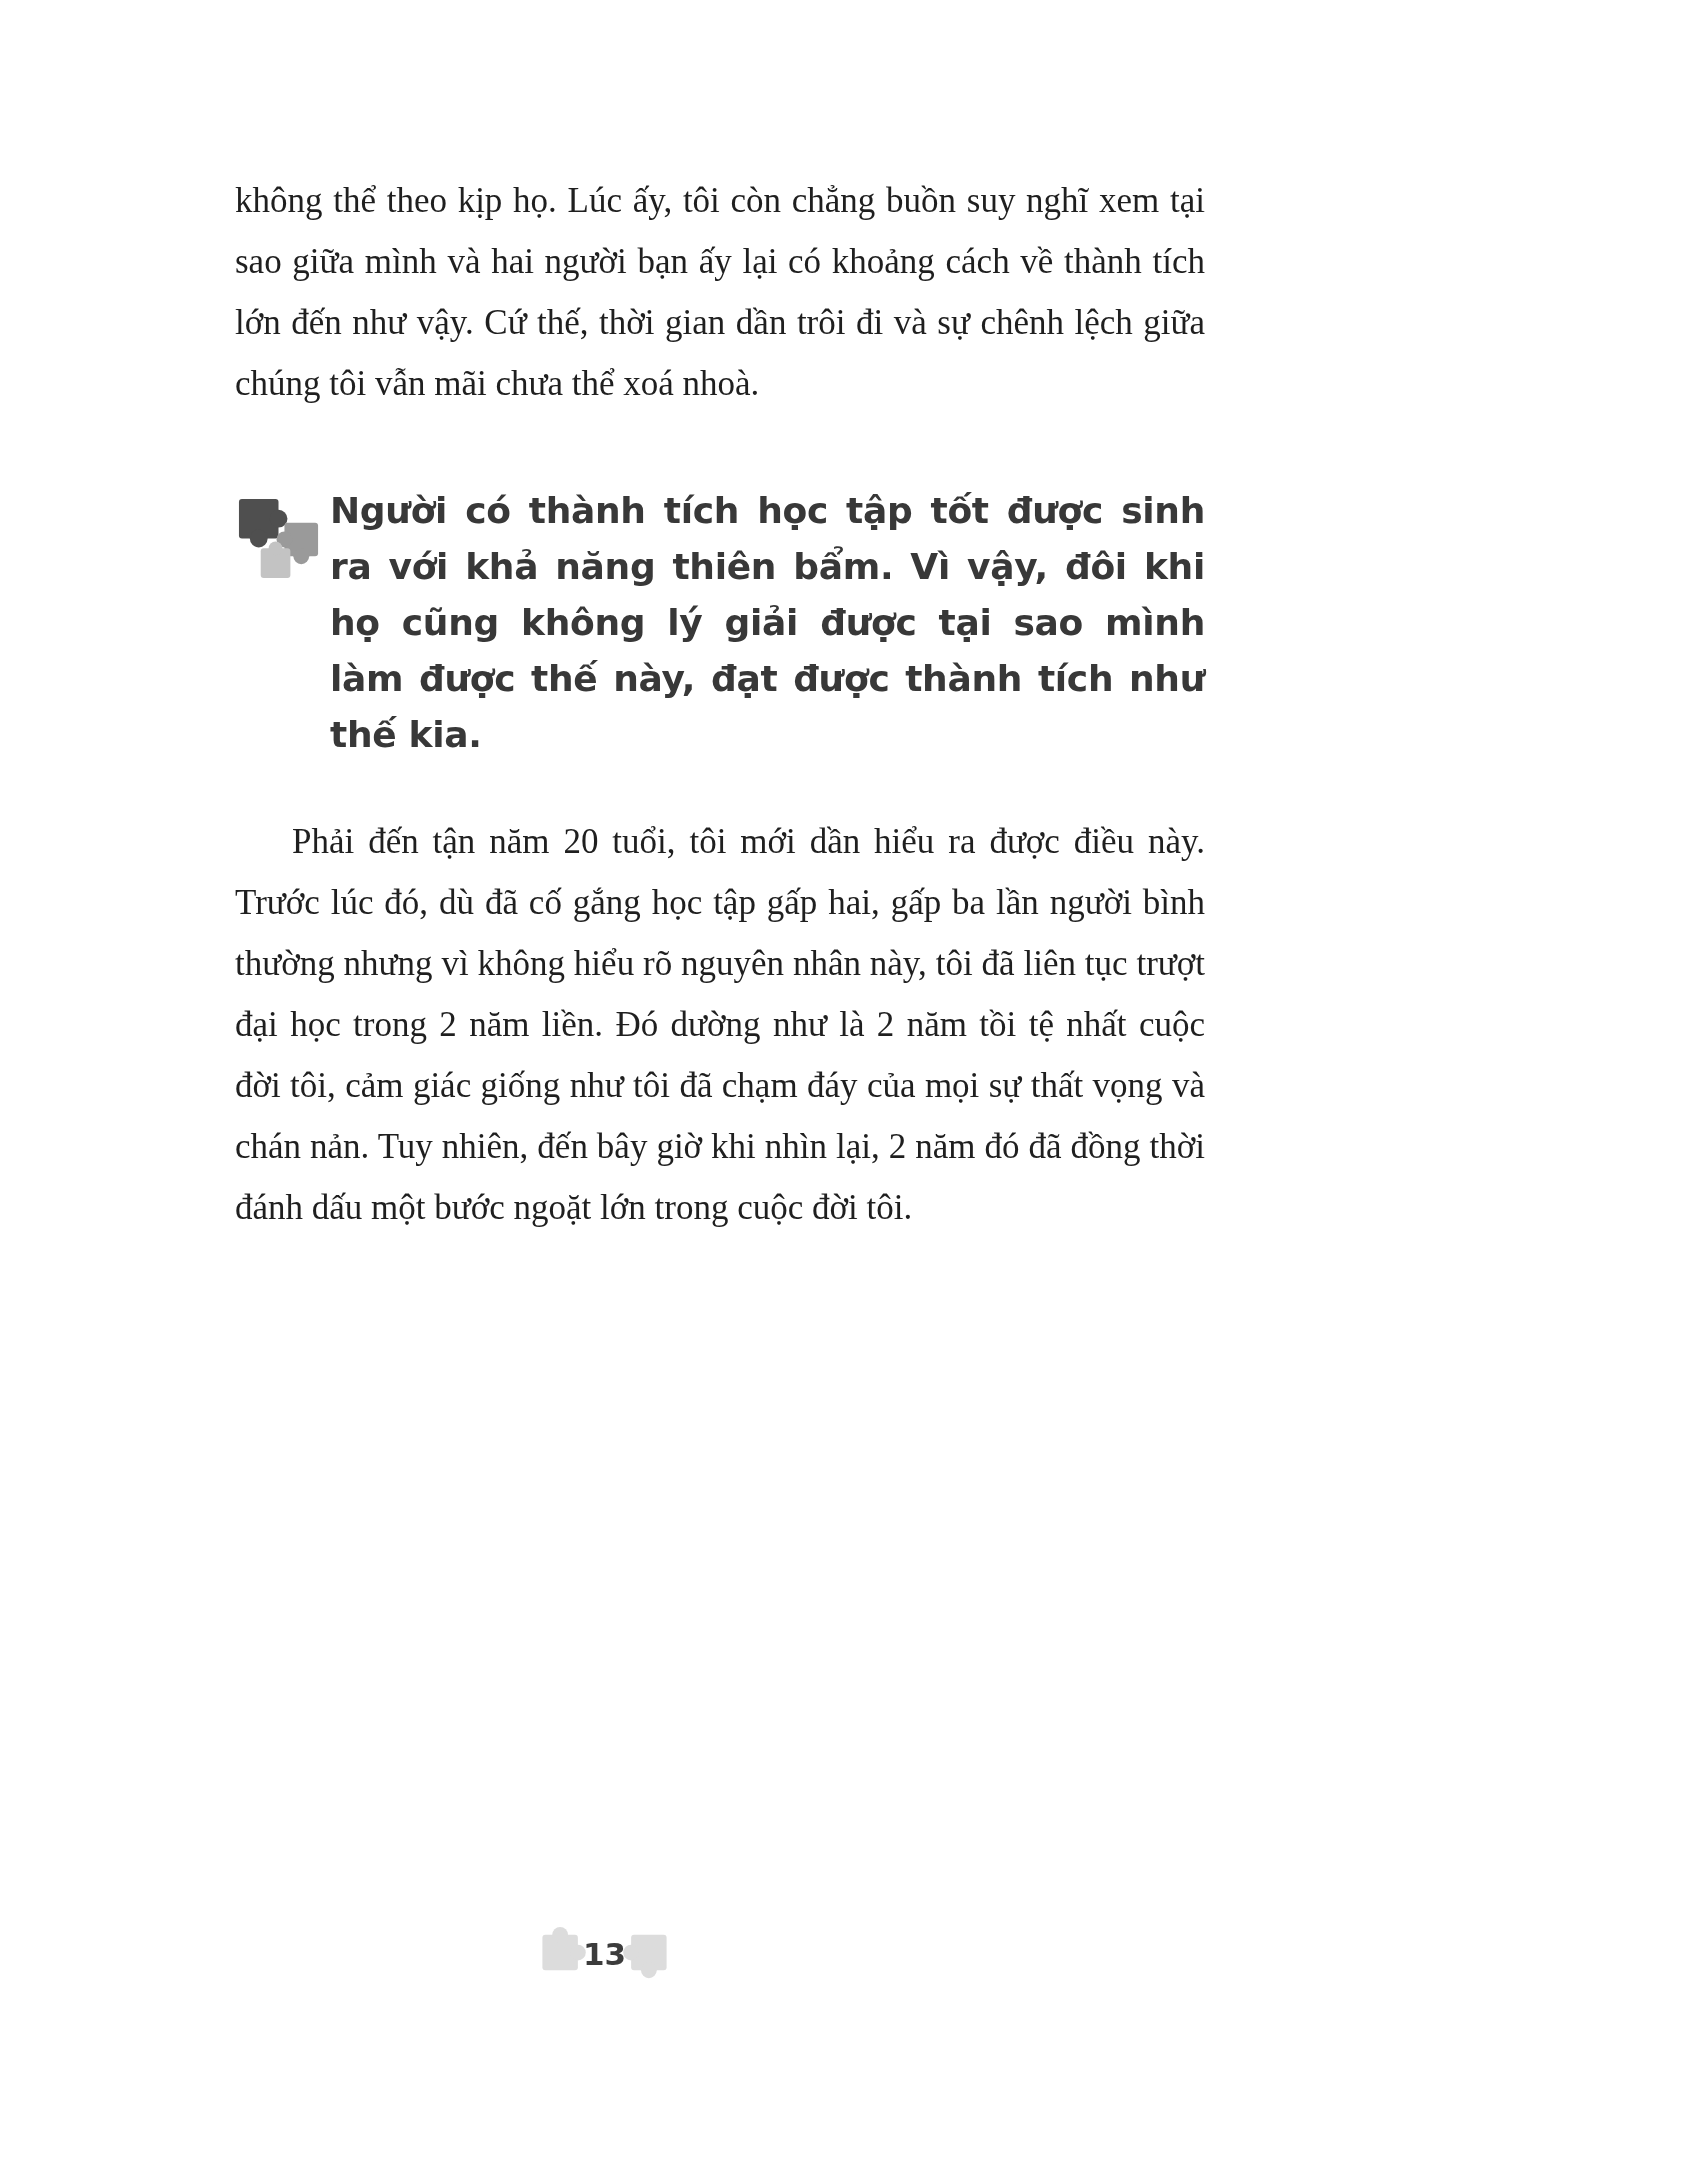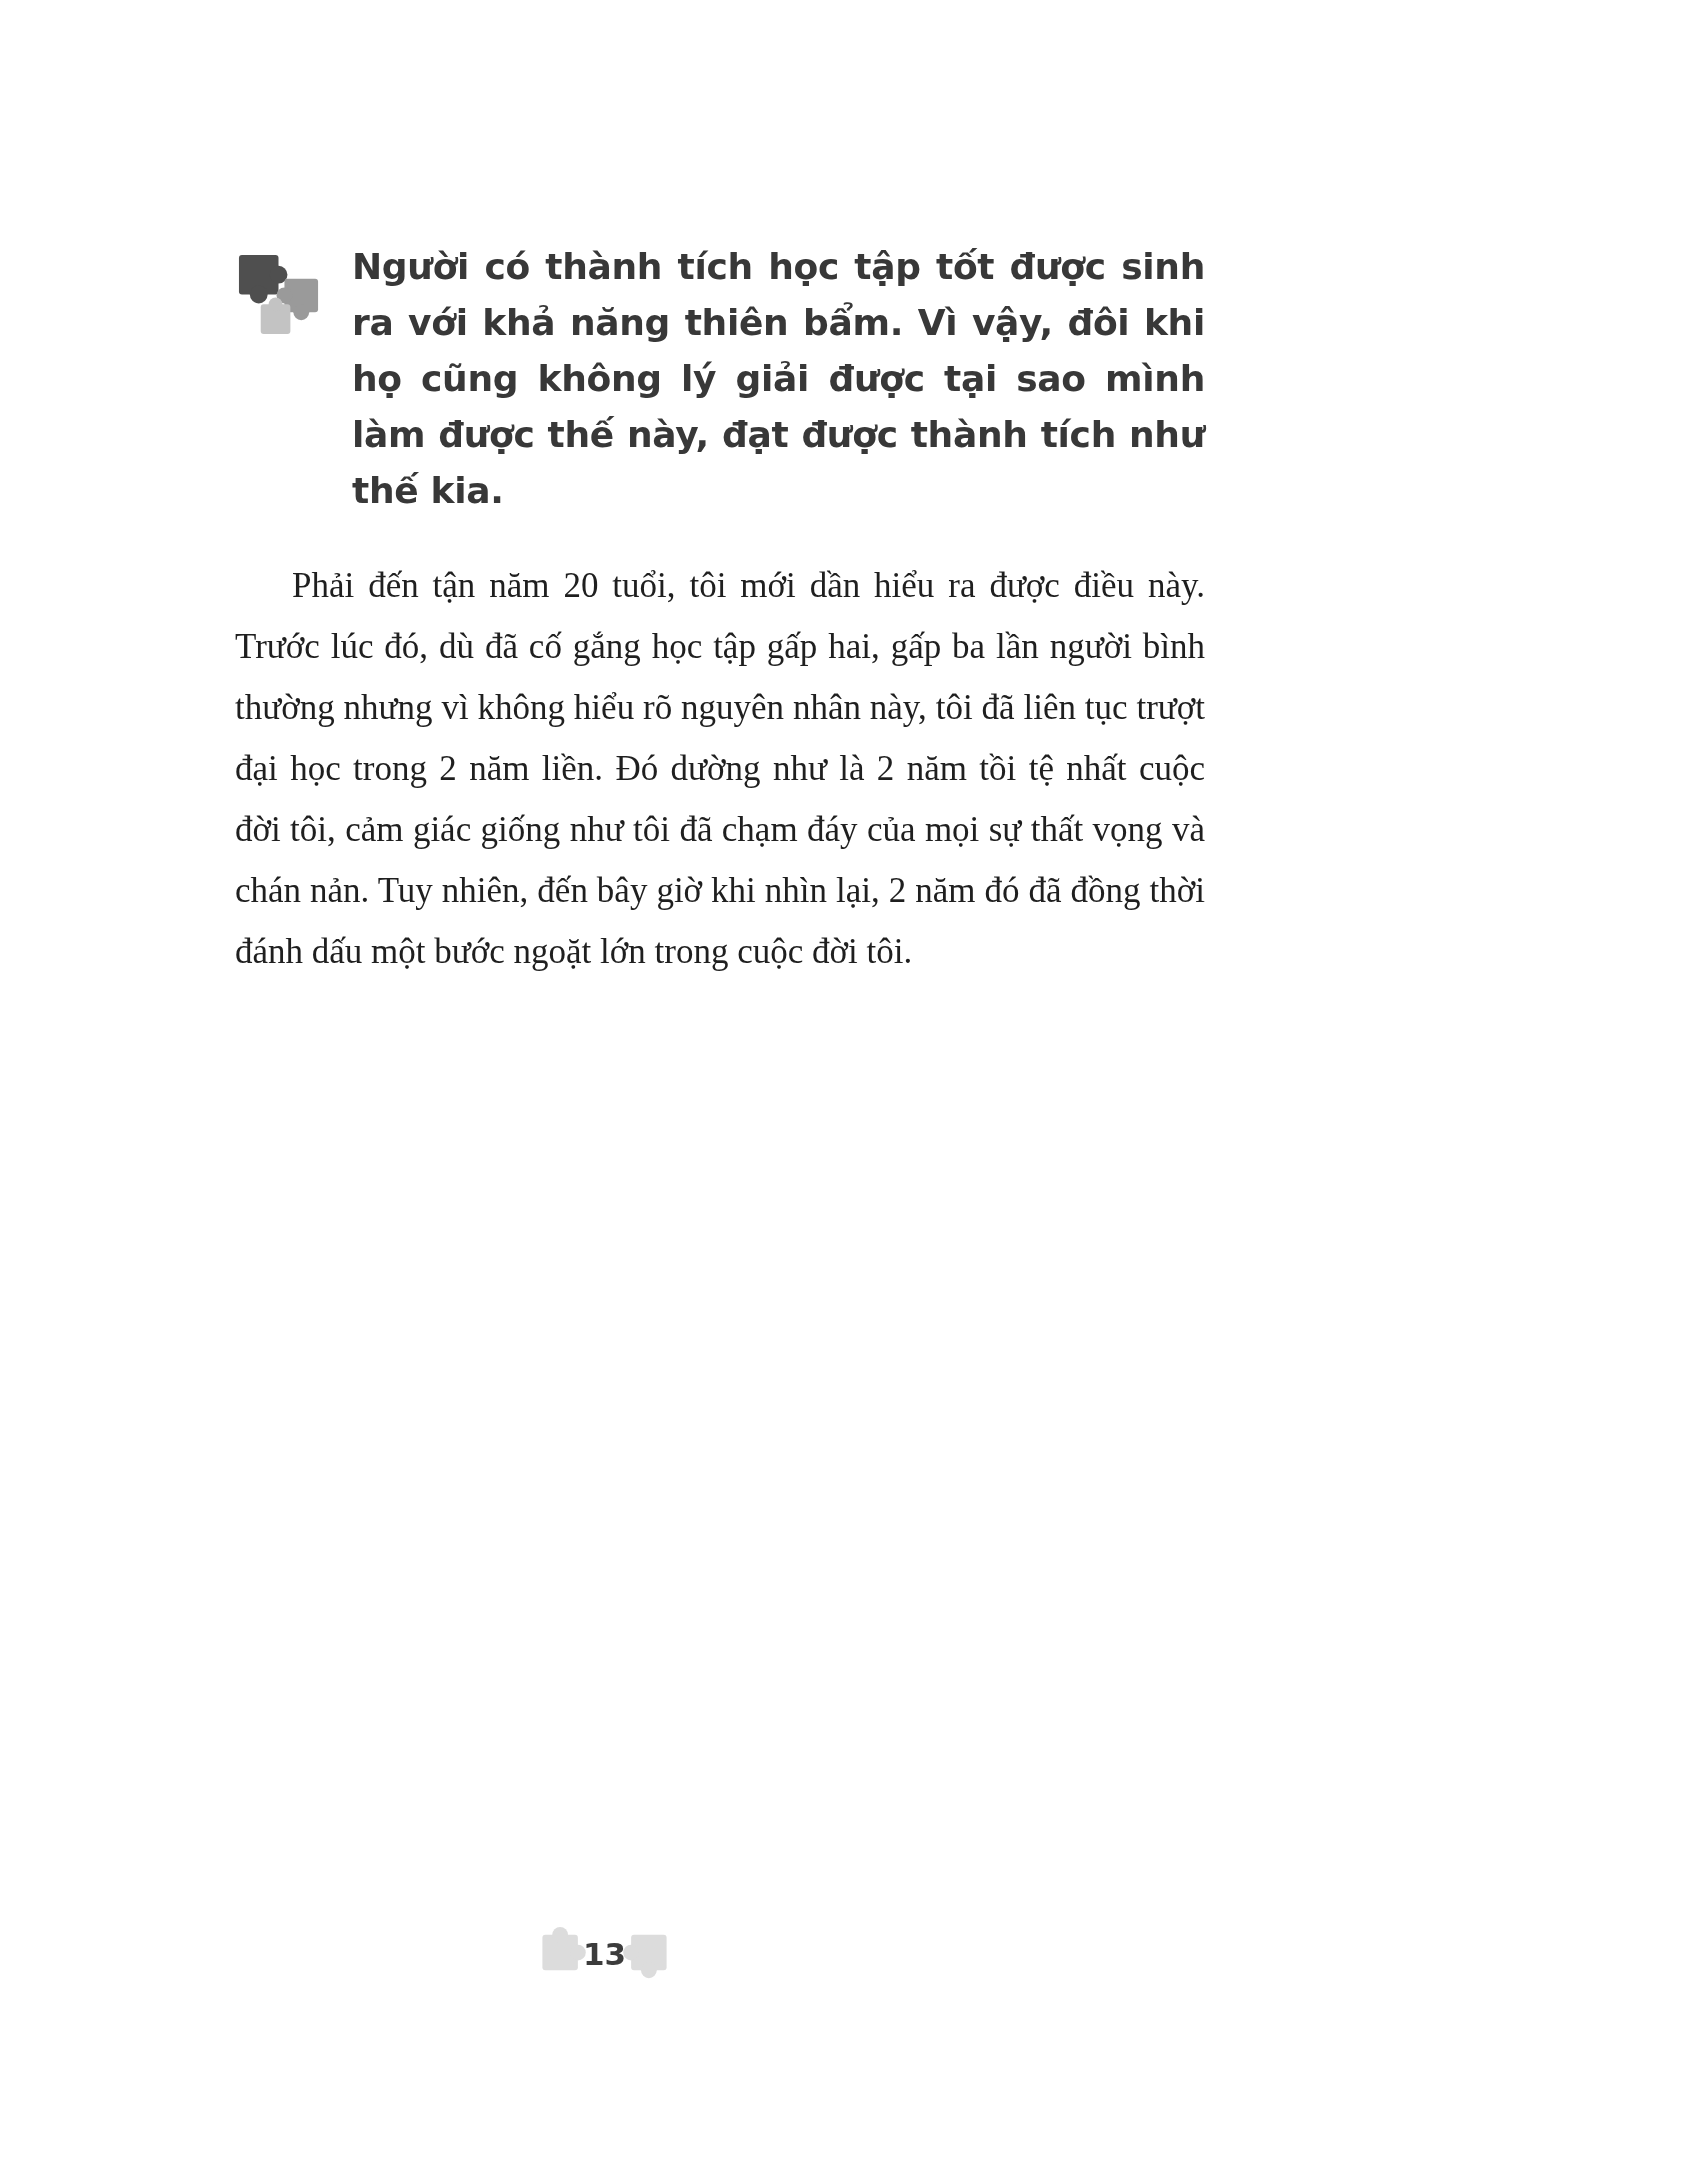--- a/index.html
+++ b/index.html
@@ -28,22 +28,21 @@
     color: #1f1f1f;
   }
   p.body + p.body { margin-top: 8px; }
   p.indent { text-indent: 57px; }
   .quote-italic { font-style: italic; }
 
   
   .callout {
     display: flex;
     align-items: flex-start;
-    margin: 69px 0 36px 0;
-    gap: 22px;
+    margin: 69px 0 48px 0;
   }
   .callout-icon {
     flex: 0 0 95px;
     padding-top: 6px;
   }
   .callout-text {
     flex: 1;
     font-family: "DejaVu Sans", sans-serif;
     font-weight: 700;
     font-size: 36px;
@@ -80,20 +79,21 @@
     z-index: 2;
   }
 </style>
 </head>
 <body>
 
 <div class="page">
 
   <div class="content">
 
+    <p class="body">không thể theo kịp họ. Lúc ấy, tôi còn chẳng buồn suy nghĩ xem tại sao giữa mình và hai người bạn ấy lại có khoảng cách về thành tích lớn đến như vậy. Cứ thế, thời gian dần trôi đi và sự chênh lệch giữa chúng tôi vẫn mãi chưa thể xoá nhoà.</p>
 
 
     <div class="callout">
       <div class="callout-icon">
         <svg width="89" height="95" viewBox="0 0 90 96" aria-hidden="true">
 
           <g fill="#4f4f4f">
             <rect x="4" y="10" width="40" height="40" rx="3"></rect>
             <circle cx="44" cy="30" r="9"></circle>
             <circle cx="24" cy="50" r="9"></circle>

